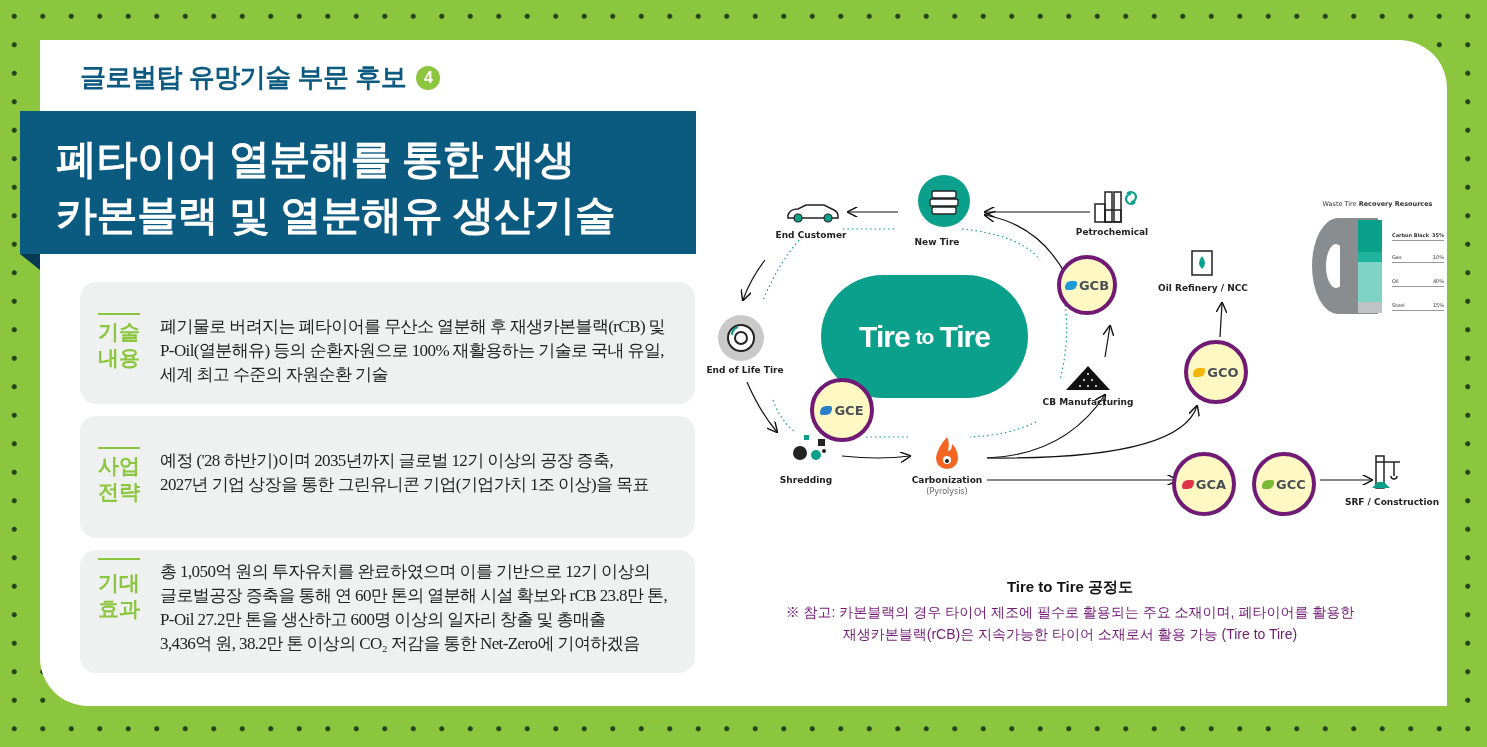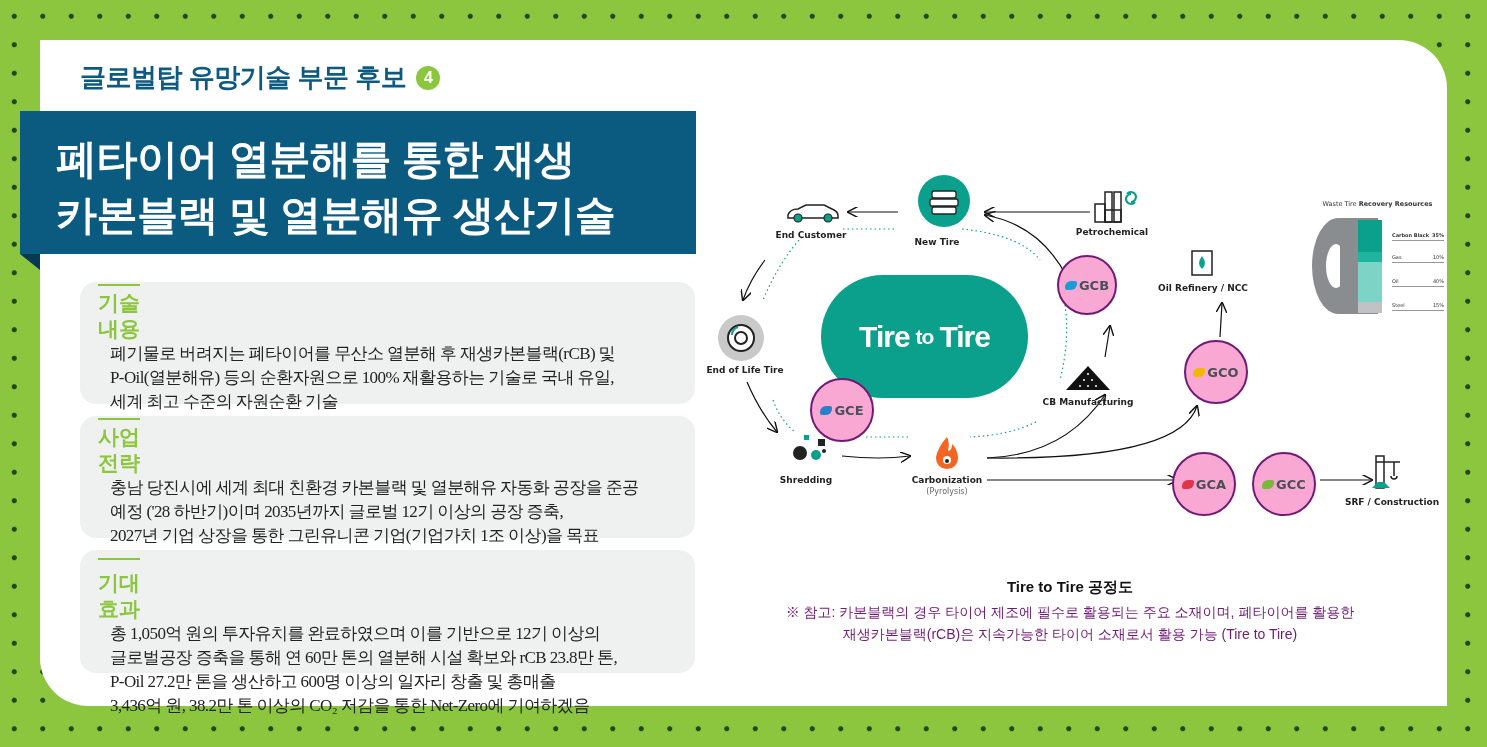--- a/index.html
+++ b/index.html
@@ -44,21 +44,21 @@
     letter-spacing: -0.5px;
   }
   .fold {
     position: absolute; left: 20px; top: 254px; width: 0; height: 0;
     border-top: 16px solid #073a55;
     border-left: 20px solid transparent;
   }
   .box {
     position: absolute; left: 80px; width: 615px;
     background: #eff0f0; border-radius: 16px;
-    display: flex; padding: 4px 18px 0 18px; flex-direction: column;
+    display: flex; padding: 33px 18px 0 18px;
   }
   .box .label {
     width: 50px; flex: 0 0 50px;
     font-family: "Liberation Sans", sans-serif;
     color: #8cc63f; font-weight: bold; font-size: 21px; line-height: 26px;
     padding-top: 4px;
     position: relative;
   }
   .box .label::before {
     content: ""; position: absolute; top: -2px; left: 0; width: 42px; height: 2px;
@@ -73,21 +73,21 @@
   .box .text div { white-space: nowrap; }
   .diagram { position: absolute; left: 700px; top: 150px; width: 747px; height: 420px; }
   .node-label {
     position: absolute; font-family: "DejaVu Sans", sans-serif; font-weight: bold;
     font-size: 9px; color: #222; white-space: nowrap; transform: translateX(-50%);
   }
   .node-sub {
     position: absolute; font-size: 8px; color: #666; white-space: nowrap; transform: translateX(-50%);
   }
   .ring {
-    position: absolute; border-radius: 50%; border: 2px solid #701a75; background: #f9a8d4;
+    position: absolute; border-radius: 50%; border: 4px solid #701a75; background: #fef9c3;
     display: flex; align-items: center; justify-content: center;
     font-family: "DejaVu Sans", sans-serif; font-weight: bold; font-size: 13px; color: #4a4f56;
   }
   .ring .logo { display: inline-block; width: 12px; height: 9px; border-radius: 6px 2px 6px 2px; margin-right: 2px; }
   .hub {
     position: absolute; left: 121px; top: 125px; width: 207px; height: 123px;
     background: #0ba08c; border-radius: 100px;
     display: flex; align-items: center; justify-content: center;
     color: #fff; font-weight: bold; font-size: 30px; letter-spacing: -1px;
     font-family: "Liberation Sans", sans-serif;
@@ -131,21 +131,20 @@
     <div>세계 최고 수준의 자원순환 기술</div>
   </div>
 </div>
 
 <div class="box" style="top:416px;height:122px;">
   <div class="label">
     <div>사업</div>
       <div>전략</div>
   </div>
   <div class="text">
-    <div>충남 당진시에 세계 최대 친환경 카본블랙 및 열분해유 자동화 공장을 준공</div>
     <div>예정 ('28 하반기)이며 2035년까지 글로벌 12기 이상의 공장 증축,</div>
     <div>2027년 기업 상장을 통한 그린유니콘 기업(기업가치 1조 이상)을 목표</div>
   </div>
 </div>
 
 <div class="box" style="top:550px;height:123px;padding-top:10px;">
   <div class="label" style="padding-top:10px;">
     <div>기대</div>
       <div>효과</div>
   </div>

